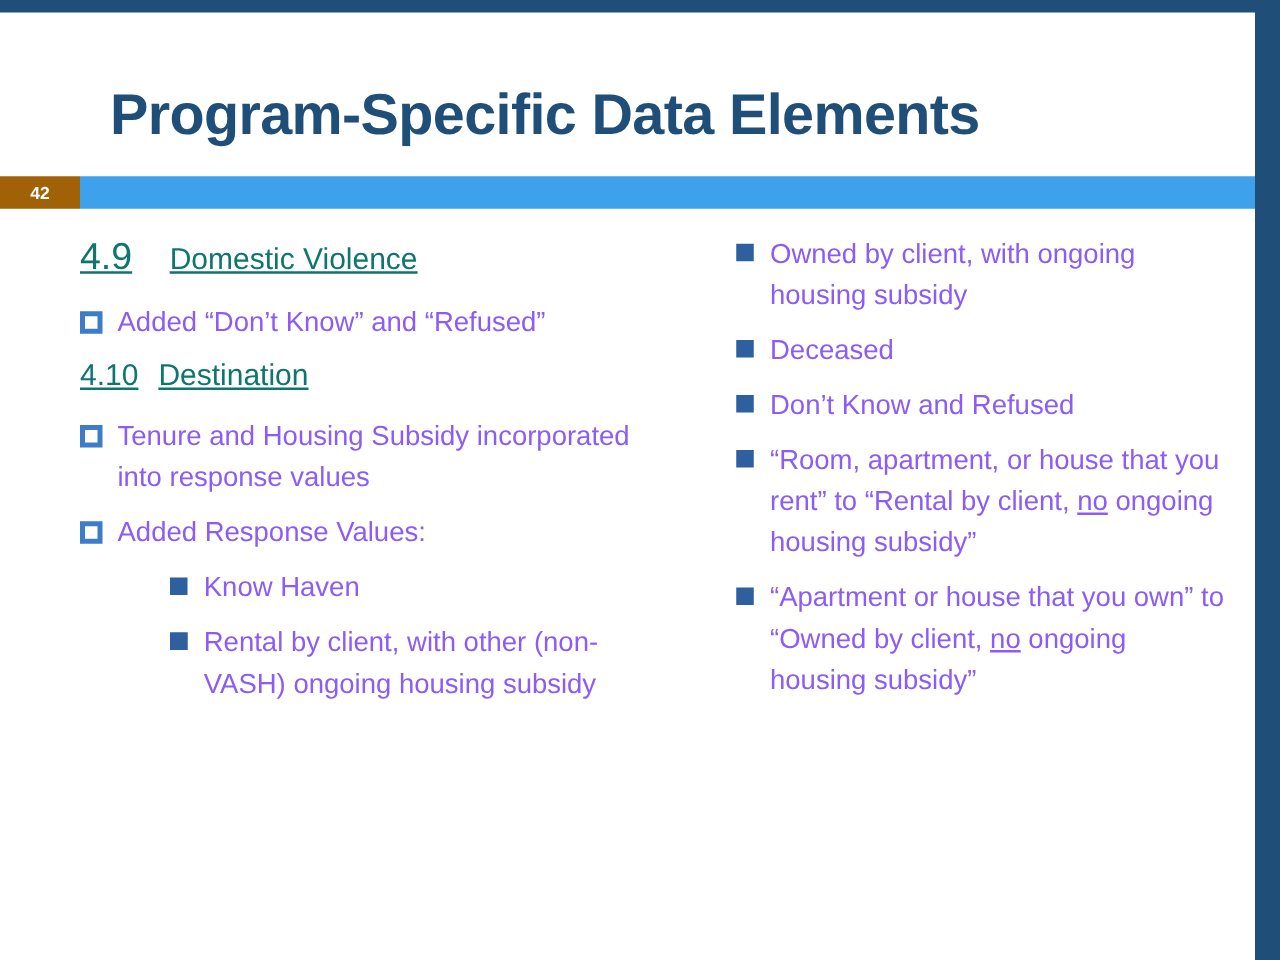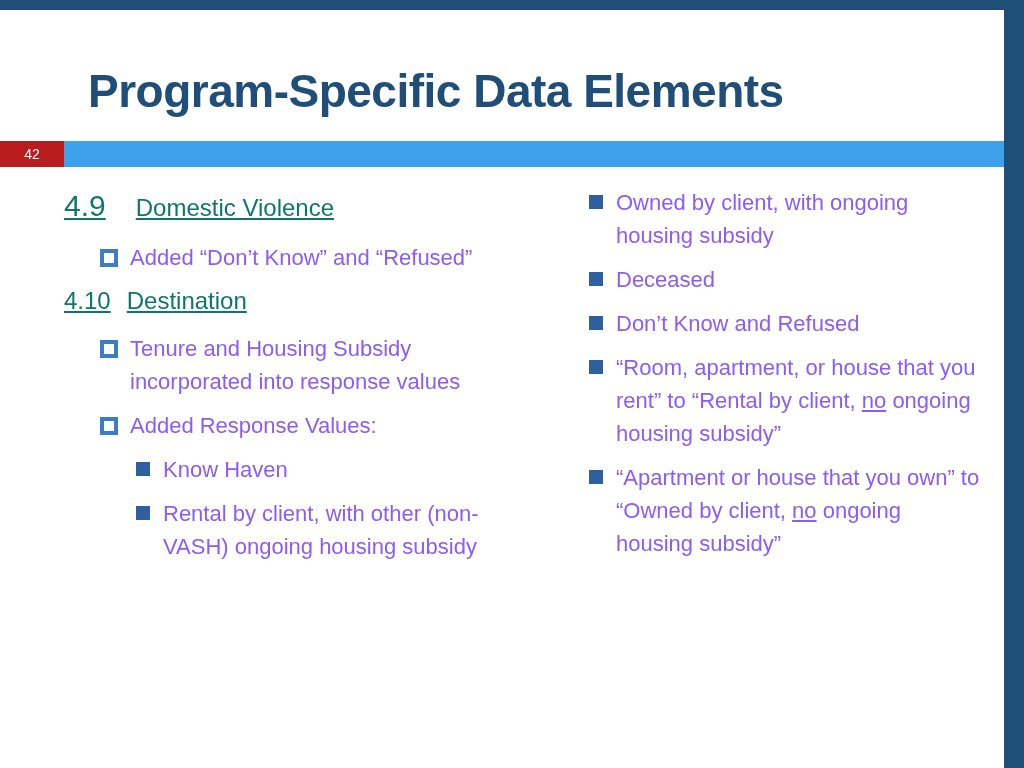--- a/index.html
+++ b/index.html
@@ -29,23 +29,23 @@
     letter-spacing:-0.5px;
     white-space:nowrap;
   }
   .header-bar {
     position:absolute; top:141px; left:0;
     width:1004px; height:26px;
     display:flex;
   }
   .slide-number {
     width:64px; height:26px;
-    background:#b91c1c;
+    background:#a16207;
     color:#ffffff;
-    font-size:14px; font-weight:normal;
+    font-size:14px; font-weight:bold;
     display:flex; align-items:center; justify-content:center;
   }
   .blue-bar {
     flex:1;
     background:#3EA1EC;
   }
   .content {
     position:absolute; top:186px; left:0;
     width:1004px;
   }
@@ -60,21 +60,21 @@
   .heading-small .h-num { font-size:24px; margin-right:16px; }
 
   .item {
     position:relative;
     font-size:22px;
     line-height:1.5;
     margin-bottom:11px;
     color:#8b5cf6;
   }
   .item .text { display:inline; }
-  .l1 { margin-left:36px; padding-left:30px; }
+  .l1 { padding-left:30px; }
   .l1 .bullet {
     position:absolute; left:0; top:8px;
     width:10px; height:10px;
     border:4px solid #3D7CC9;
     background:#ffffff;
   }
   .l2 { margin-left:72px; padding-left:27px; }
   .l2 .bullet {
     position:absolute; left:0; top:9px;
     width:14px; height:14px;

